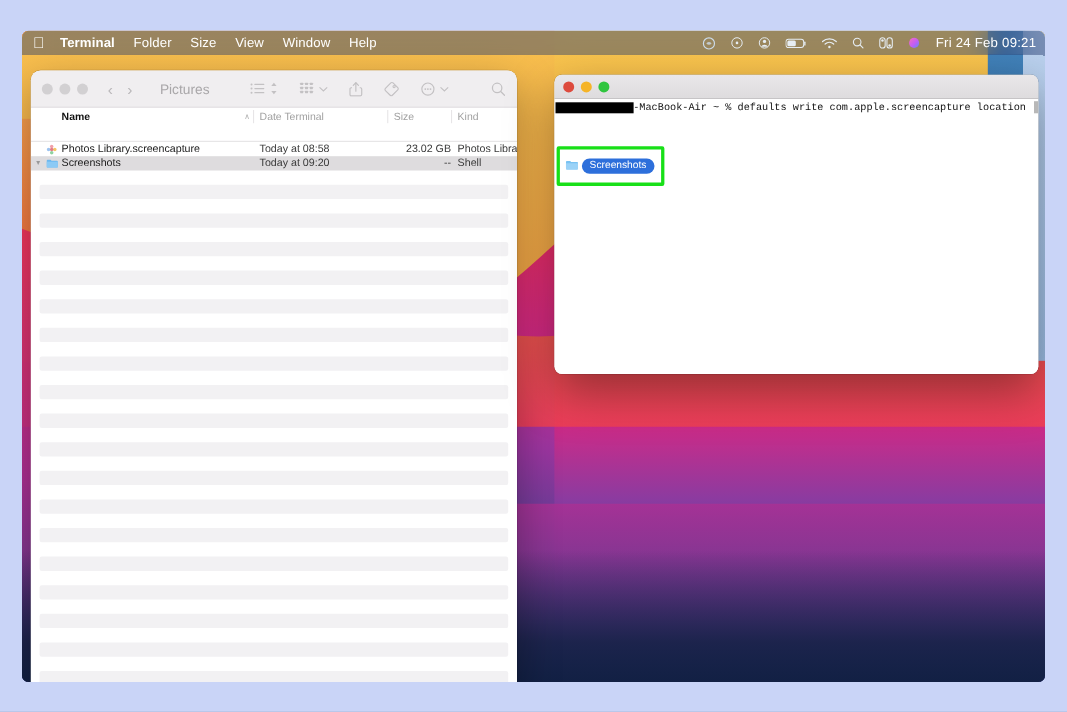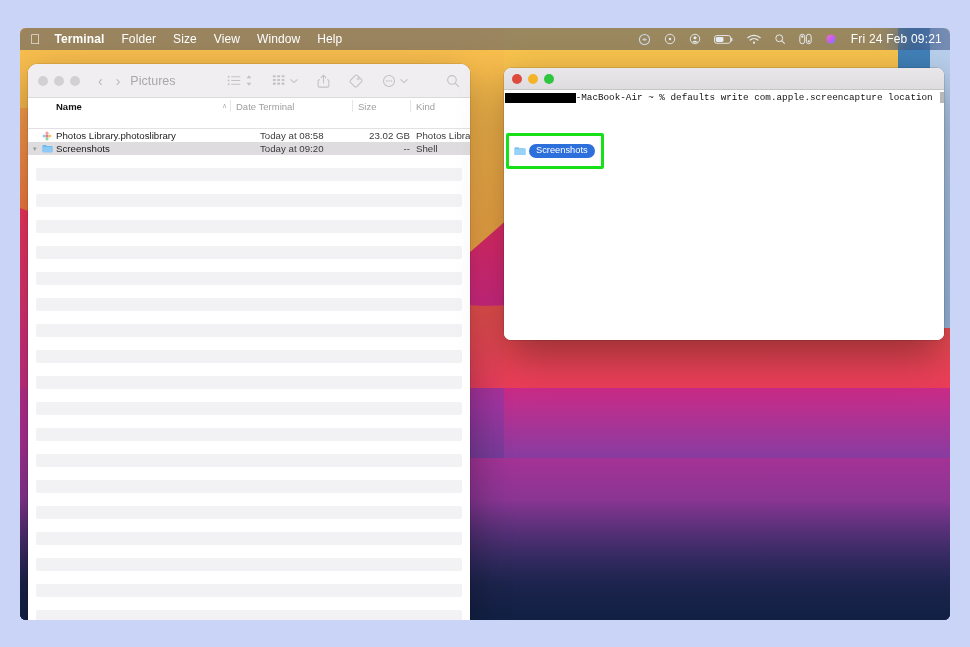--- a/index.html
+++ b/index.html
@@ -87,21 +87,21 @@
     height: 34px; background: #f0eef0;
     display: flex; align-items: center;
     padding: 0 10px;
     border-bottom: .5px solid #dcd9dc;
   }
   .lights { display: flex; gap: 6px; align-items: center; }
   .light { width: 10px; height: 10px; border-radius: 50%; background: #d2d0d2; }
   .nav-arrows { display: flex; gap: 13px; margin-left: 18px; color: #b9b7b9; font-size: 14px; }
   .nav-arrow { line-height: 1; }
   #finder-title {
-    margin-left: 10px; font-size: 12.5px; color: #a9a7a9; font-weight: 500;
+    margin-left: 25px; font-size: 12.5px; color: #a9a7a9; font-weight: 500;
   }
   .tb-right { margin-left: auto; display: flex; align-items: center; gap: 0; }
   .tb-btn { display: flex; align-items: center; color: #c3c1c3; }
   .tb-gap { width: 19px; }
 
   #col-header {
     height: 31px; background: #fff;
     border-bottom: .5px solid #e3e1e3;
     display: flex; align-items: center;
     font-size: 9.5px; color: #a0a0a0;
@@ -113,21 +113,21 @@
   .sort-caret { position: absolute; left: 194px; top: 4px; color: #b0b0b0; font-size: 7px; }
 
   #file-list { position: relative; background: #fff; height: 513px; }
   .file-row {
     position: relative; height: 13px; display: flex; align-items: center;
     font-size: 9.7px; color: #1c1c1c;
   }
   .file-row.selected { background: #dedcde; }
   .cell { position: absolute; white-space: nowrap; }
   .cell.name { left: 28px; }
-  .cell.date { left: 208px; color: #3b3b3b; margin-left: 24px; }
+  .cell.date { left: 208px; color: #3b3b3b; }
   .cell.size { left: 330px; text-align: right; width: 52px; color: #3b3b3b; }
   .cell.kind { left: 388px; color: #3b3b3b; }
   .row-icon { position: absolute; left: 14px; width: 10px; height: 10px; }
   .disclosure { position: absolute; left: 5px; color: #999; font-size: 7px; line-height: 13px; }
   .stripe {
     position: absolute; left: 8px; right: 8px; height: 13px;
     background: #f2f1f3; border-radius: 2px;
   }
 
   
@@ -403,21 +403,21 @@
         <div class="file-row">
           <span class="row-icon">
             <svg width="10" height="10" viewBox="0 0 12 12">
               <circle cx="6" cy="2.6" r="1.9" fill="#f2a0a8"></circle>
                 <circle cx="9.4" cy="6" r="1.9" fill="#f5c663"></circle>
               <circle cx="6" cy="9.4" r="1.9" fill="#8fd3a0"></circle>
                 <circle cx="2.6" cy="6" r="1.9" fill="#9cc3f0"></circle>
               <circle cx="6" cy="6" r="1.9" fill="#e07b86"></circle>
             </svg>
           </span>
-          <span class="cell name">Photos Library.photoslibrary</span>
+          <span class="cell name">Photos Library.screencapture</span>
           <span class="cell date">Today at 08:58</span>
           <span class="cell size">23.02 GB</span>
           <span class="cell kind">Photos Library</span>
         </div>
 
         <div class="file-row selected">
           <span class="disclosure">▾</span>
           <span class="row-icon">
             <svg width="11" height="9" viewBox="0 0 14 11">
                 <path d="M0.6 2.2 a1 1 0 0 1 1 -1 H5 l1.2 1.2 H12.4 a1 1 0 0 1 1 1 V9.3 a1 1 0 0 1 -1 1 H1.6 a1 1 0 0 1 -1 -1 Z" fill="#6cb8ef"></path>

